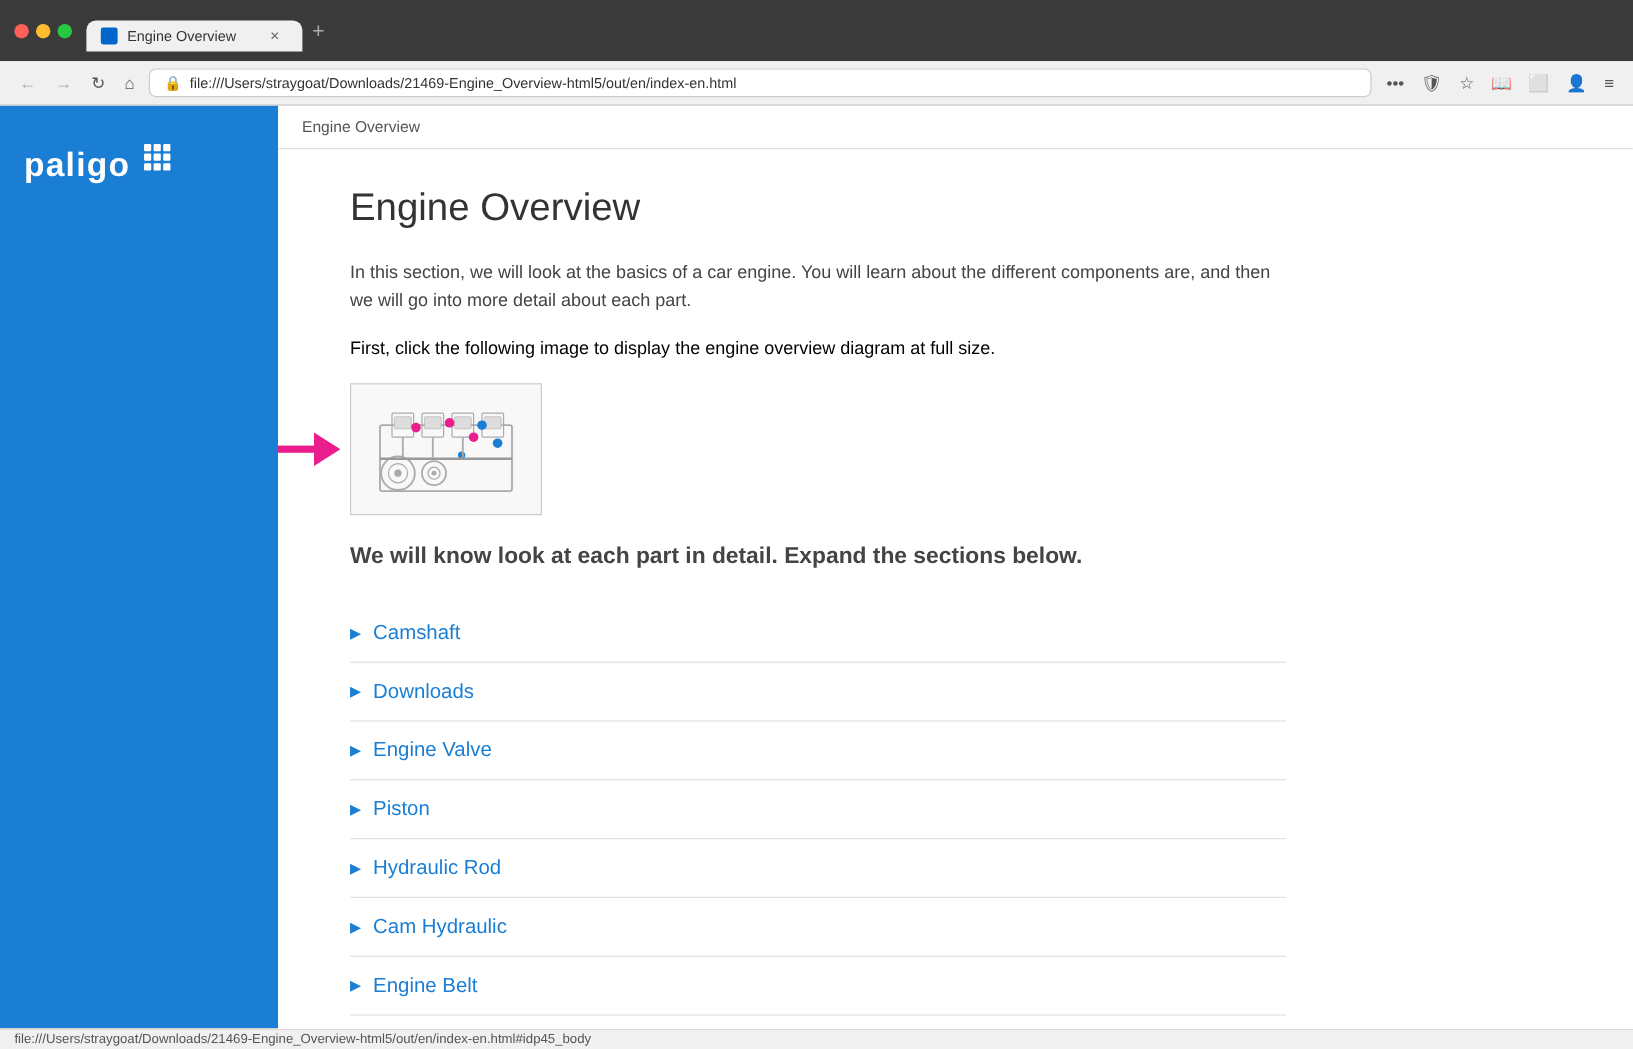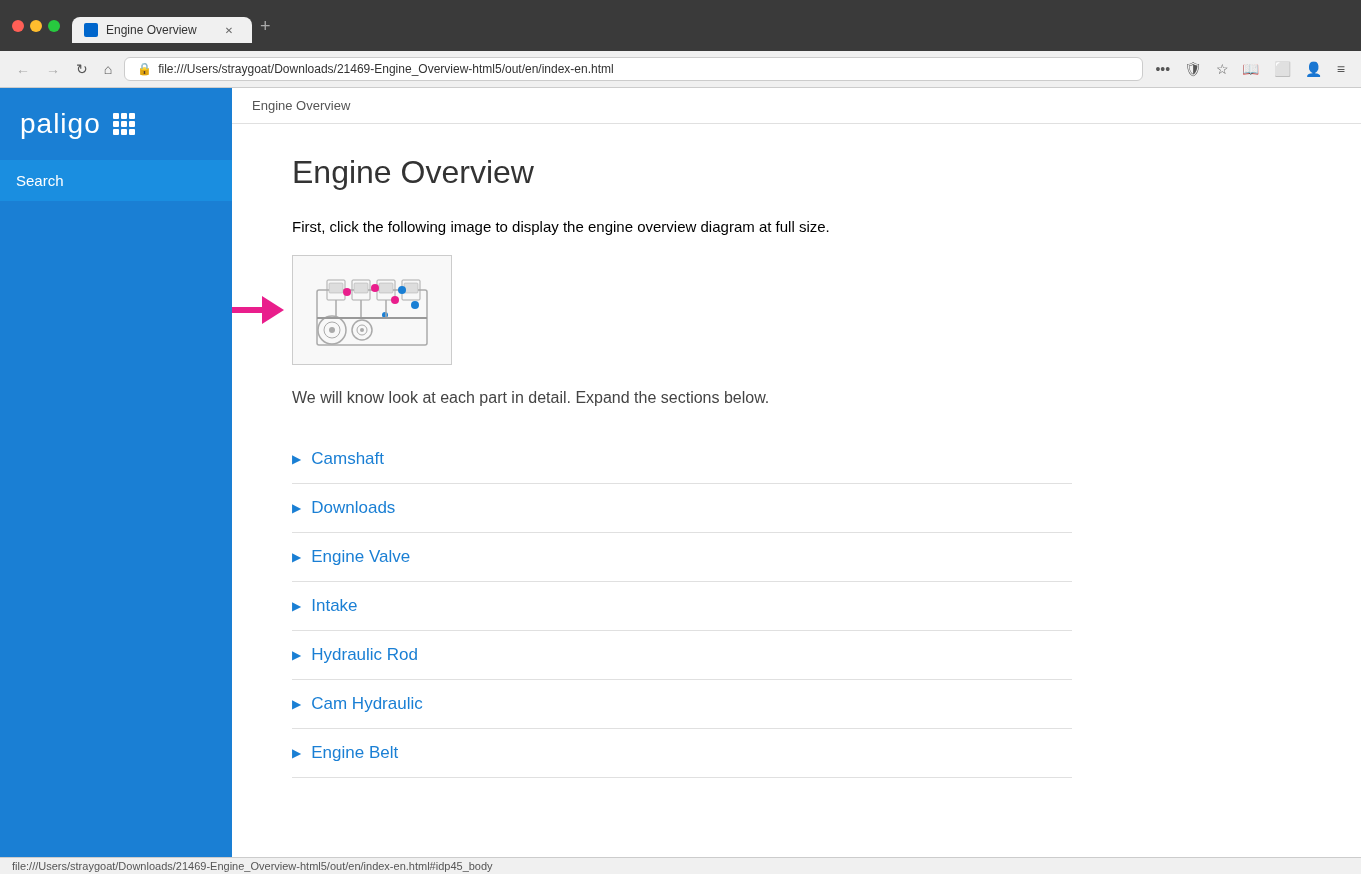--- a/index.html
+++ b/index.html
@@ -176,22 +176,23 @@
 
     .paligo-logo {
       display: flex;
       align-items: center;
       gap: 8px;
     }
 
     .paligo-text {
       color: white;
       font-size: 28px;
-      font-weight: 400;
+      font-weight: 700;
       letter-spacing: 1px;
+      margin-top: 14px;
     }
 
     .paligo-dots {
       display: grid;
       grid-template-columns: repeat(3, 6px);
       gap: 2px;
       margin-left: 4px;
     }
 
     .paligo-dot {
@@ -295,23 +296,24 @@
       cursor: pointer;
       overflow: hidden;
     }
 
     .engine-svg {
       width: 150px;
       height: 100px;
     }
 
     .detail-text {
-      font-size: 16px;
+      font-size: 19px;
       color: #444;
       margin-bottom: 28px;
+      font-weight: bold;
     }
 
     
     .section-item {
       border-bottom: 1px solid #e0e0e0;
       padding: 14px 0;
     }
 
     .section-header {
       display: flex;
@@ -394,35 +396,33 @@
           <div class="paligo-dot"></div>
           <div class="paligo-dot"></div>
           <div class="paligo-dot"></div>
           <div class="paligo-dot"></div>
           <div class="paligo-dot"></div>
           <div class="paligo-dot"></div>
           <div class="paligo-dot"></div>
         </div>
       </div>
     </div>
-    <div class="sidebar-search">
-      <span>Search</span>
-    </div>
   </div>
 
   <div class="content-area">
 
     <div class="breadcrumb">
       <span>Engine Overview</span>
     </div>
 
     <div class="page-content">
 
       <h1 class="page-title">Engine Overview</h1>
 
+      <p class="intro-text">In this section, we will look at the basics of a car engine. You will learn about the different components are, and then we will go into more detail about each part.</p>
 
       <p class="image-instruction">First, click the following image to display the engine overview diagram at full size.</p>
 
       <div class="engine-image-container">
 
         <div class="arrow-pointer">
           <div class="arrow-shaft"></div>
           <div class="arrow-head"></div>
         </div>
 
@@ -486,21 +486,21 @@
         <div class="section-item">
           <div class="section-header">
             <span class="section-triangle">▶</span>
             <span class="section-label">Engine Valve</span>
           </div>
         </div>
 
         <div class="section-item">
           <div class="section-header">
             <span class="section-triangle">▶</span>
-            <span class="section-label">Intake</span>
+            <span class="section-label">Piston</span>
           </div>
         </div>
 
         <div class="section-item">
           <div class="section-header">
             <span class="section-triangle">▶</span>
             <span class="section-label">Hydraulic Rod</span>
           </div>
         </div>
 

